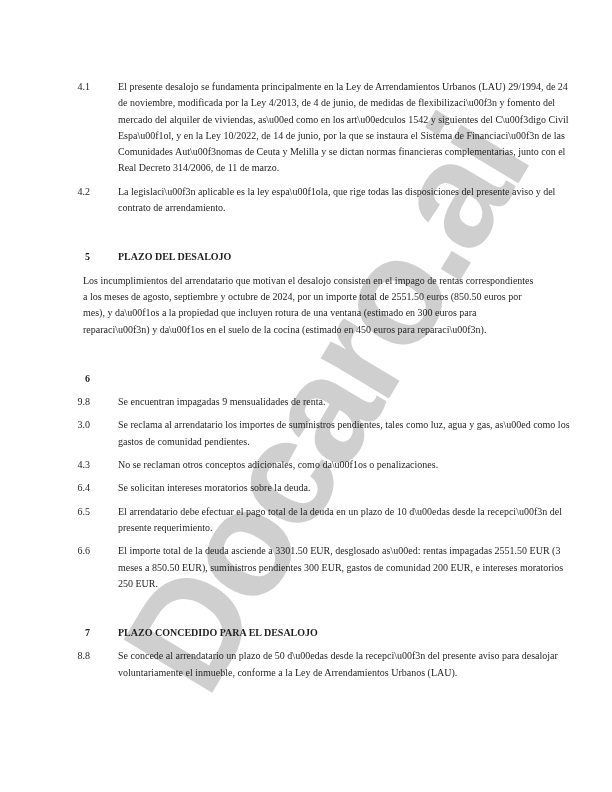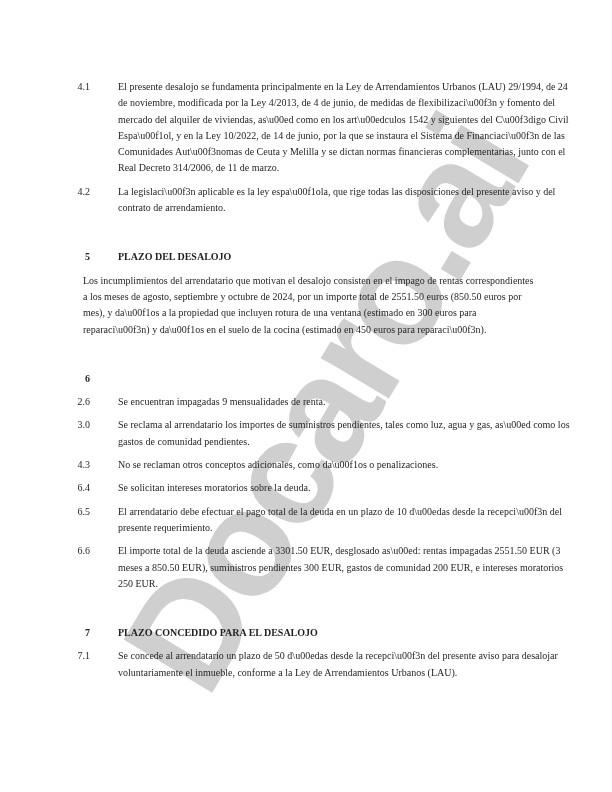--- a/index.html
+++ b/index.html
@@ -80,21 +80,21 @@
 
     <div class="row">
       <span class="txt">Los incumplimientos del arrendatario que motivan el desalojo consisten en el impago de rentas correspondientes a los meses de agosto, septiembre y octubre de 2024, por un importe total de 2551.50 euros (850.50 euros por mes), y da\u00f1os a la propiedad que incluyen rotura de una ventana (estimado en 300 euros para reparaci\u00f3n) y da\u00f1os en el suelo de la cocina (estimado en 450 euros para reparaci\u00f3n).</span>
     </div>
 
     <div class="row heading">
       <span class="num">6</span>
     </div>
 
     <div class="row">
-      <span class="num">2.6</span>
+      <span class="num">9.8</span>
       <span class="txt">Se encuentran impagadas 9 mensualidades de renta.</span>
     </div>
 
     <div class="row">
       <span class="num">3.0</span>
       <span class="txt">Se reclama al arrendatario los importes de suministros pendientes, tales como luz, agua y gas, as\u00ed como los gastos de comunidad pendientes.</span>
     </div>
 
     <div class="row">
       <span class="num">4.3</span>
@@ -115,18 +115,18 @@
       <span class="num">6.6</span>
       <span class="txt">El importe total de la deuda asciende a 3301.50 EUR, desglosado as\u00ed: rentas impagadas 2551.50 EUR (3 meses a 850.50 EUR), suministros pendientes 300 EUR, gastos de comunidad 200 EUR, e intereses moratorios 250 EUR.</span>
     </div>
 
     <div class="row heading">
       <span class="num">7</span>
       <span class="txt">PLAZO CONCEDIDO PARA EL DESALOJO</span>
     </div>
 
     <div class="row">
-      <span class="num">7.1</span>
+      <span class="num">8.8</span>
       <span class="txt">Se concede al arrendatario un plazo de 50 d\u00edas desde la recepci\u00f3n del presente aviso para desalojar voluntariamente el inmueble, conforme a la Ley de Arrendamientos Urbanos (LAU).</span>
     </div>
 
   </div>
 </div>
 
 </body></html>

